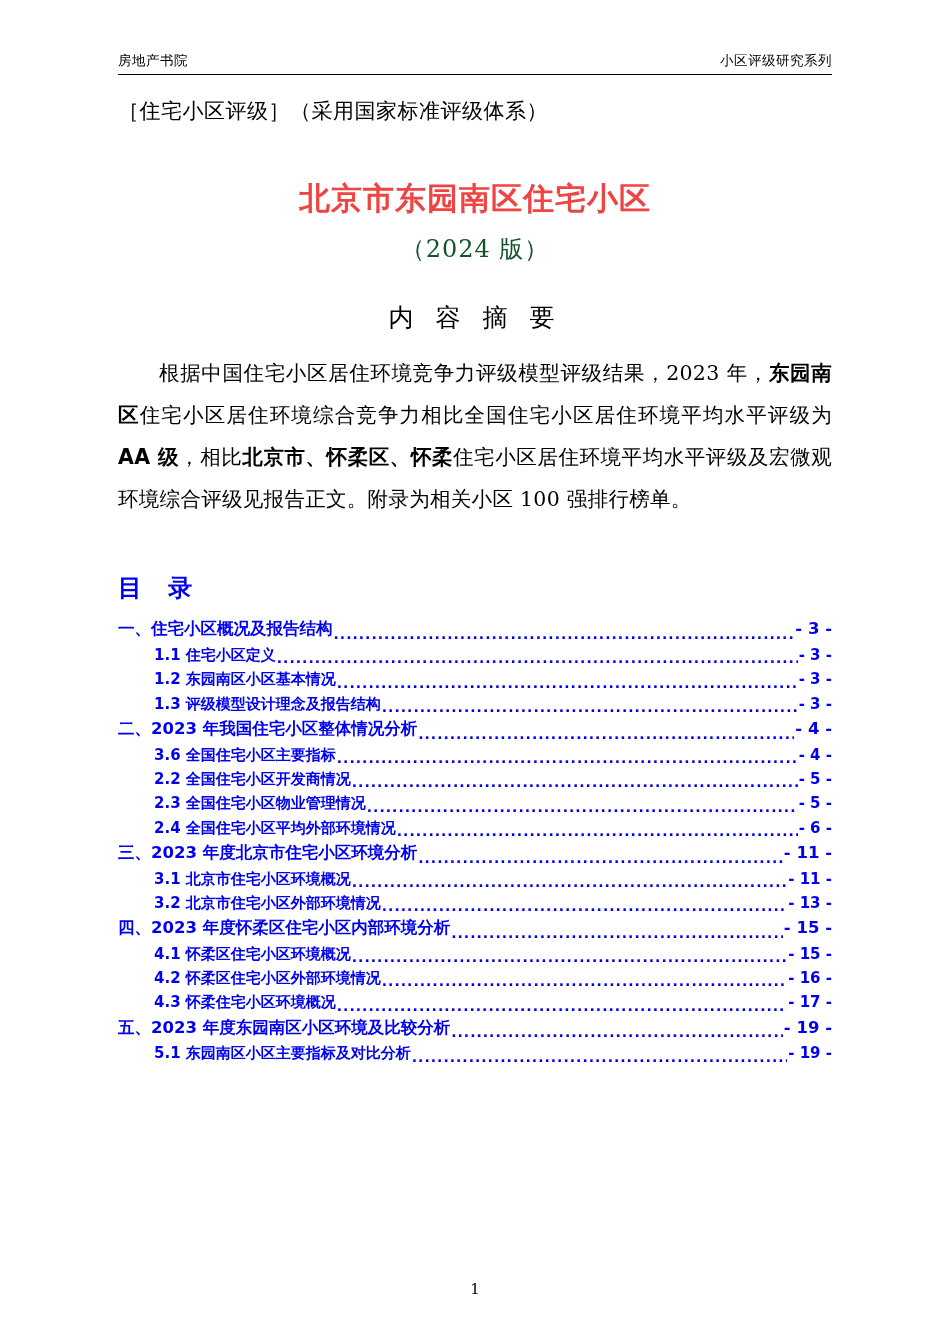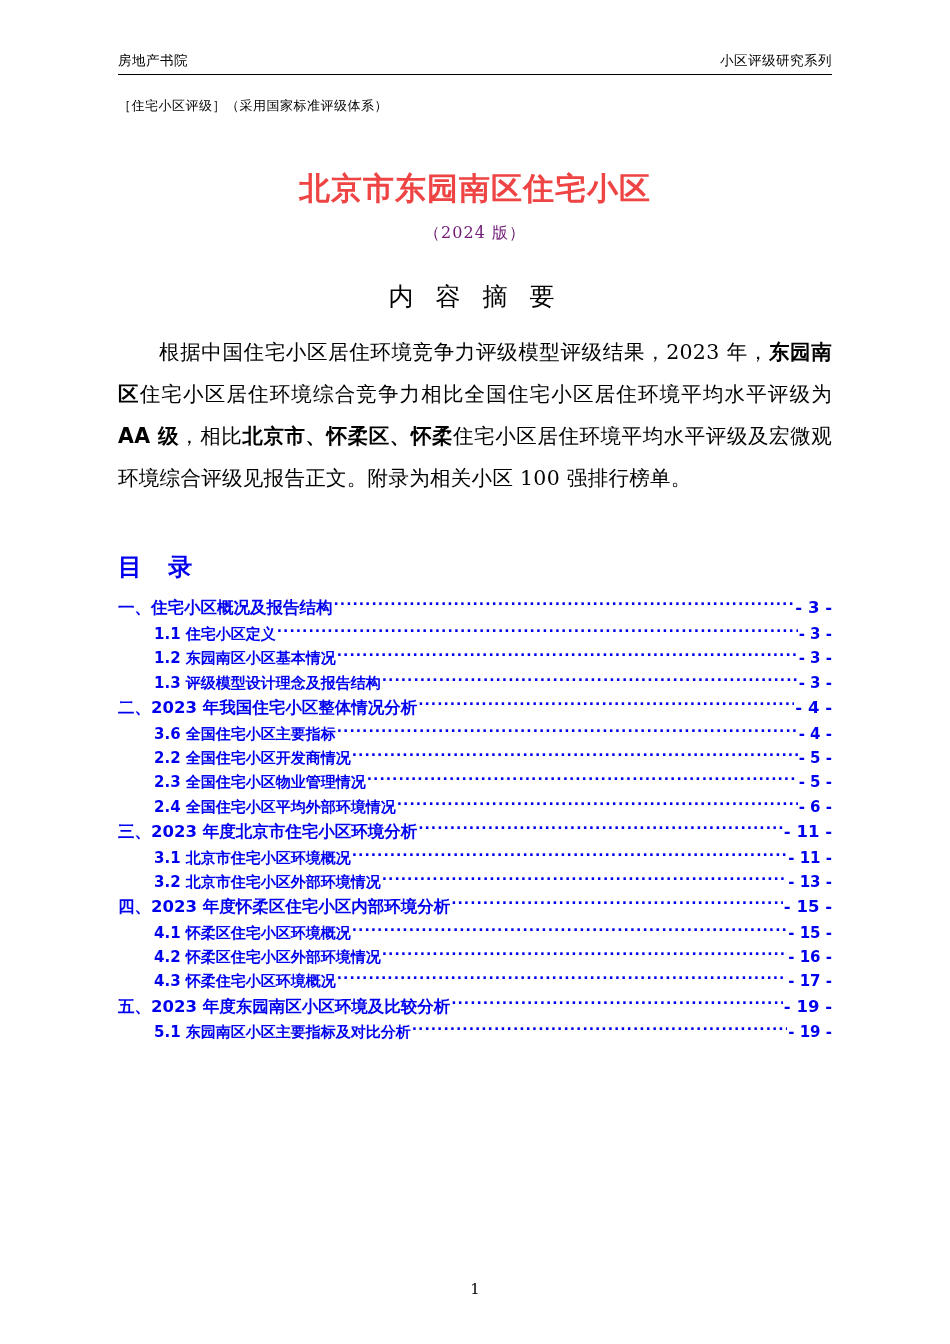--- a/index.html
+++ b/index.html
@@ -32,41 +32,41 @@
     letter-spacing: 0.5px;
     padding-bottom: 4px;
     border-bottom: 1.4px solid #000;
   }
   .header-left, .header-right { white-space: nowrap; }
 
   
   .bracket-line {
     margin-top: 22px;
     font-family: "DejaVu Sans", sans-serif;
-    font-size: 13px;
+    font-size: 21px;
     letter-spacing: 0.5px;
   }
 
   
   .title-block {
     margin-top: 48px;
     text-align: center;
   }
   .title-main {
     color: #ef4444;
     font-family: "DejaVu Serif", serif;
     font-weight: bold;
     font-size: 31px;
     line-height: 1.62;
     letter-spacing: 1px;
   }
   .title-sub {
-    color: #701a75;
-    font-family: "DejaVu Serif", serif;
-    font-size: 16px;
+    color: #14532d;
+    font-family: "DejaVu Serif", serif;
+    font-size: 24px;
     margin-top: 10px;
     letter-spacing: 1px;
   }
 
   
   .abstract-heading {
     text-align: center;
     font-family: "DejaVu Sans", sans-serif;
     font-weight: normal;
     font-size: 25px;
@@ -95,21 +95,21 @@
     color: #0000ee;
     margin-top: 52px;
   }
   .toc {
     margin-top: 12px;
     color: #0000ee;
     font-family: "DejaVu Sans", sans-serif;
   }
   .toc-item {
     display: flex;
-    align-items: flex-start;
+    align-items: flex-end;
     white-space: nowrap;
     line-height: 1.62;
   }
   .toc-item.lvl1 {
     font-size: 16.5px;
     font-weight: bold;
     padding-left: 0;
   }
   .toc-item.lvl2 {
     font-size: 15px;

